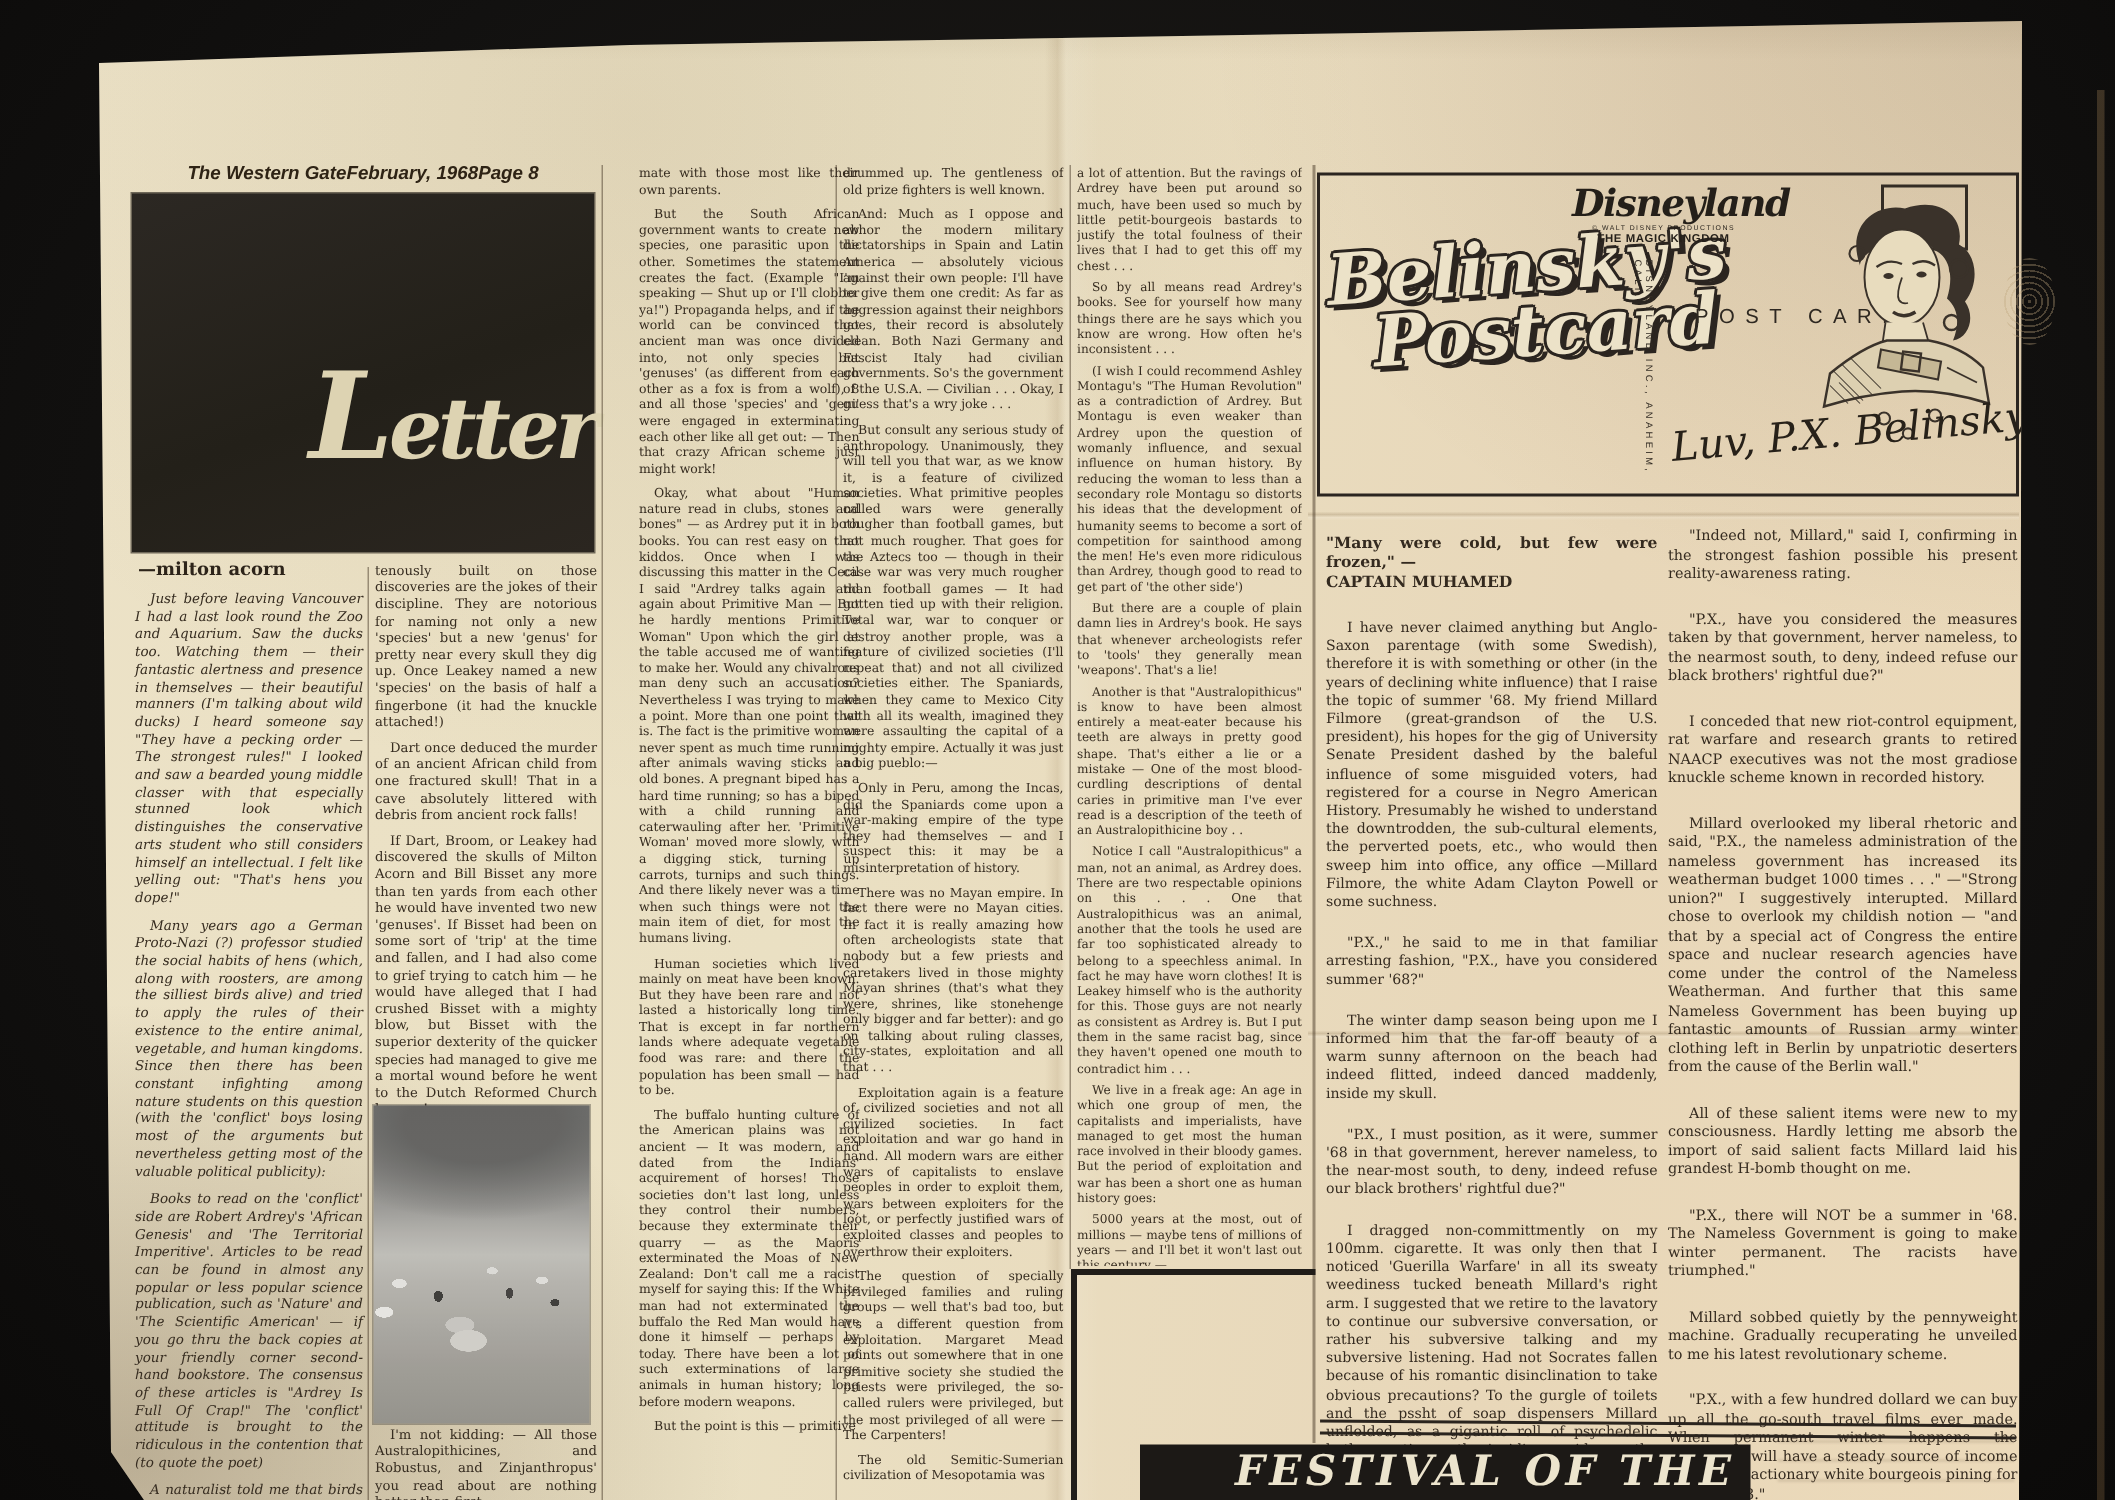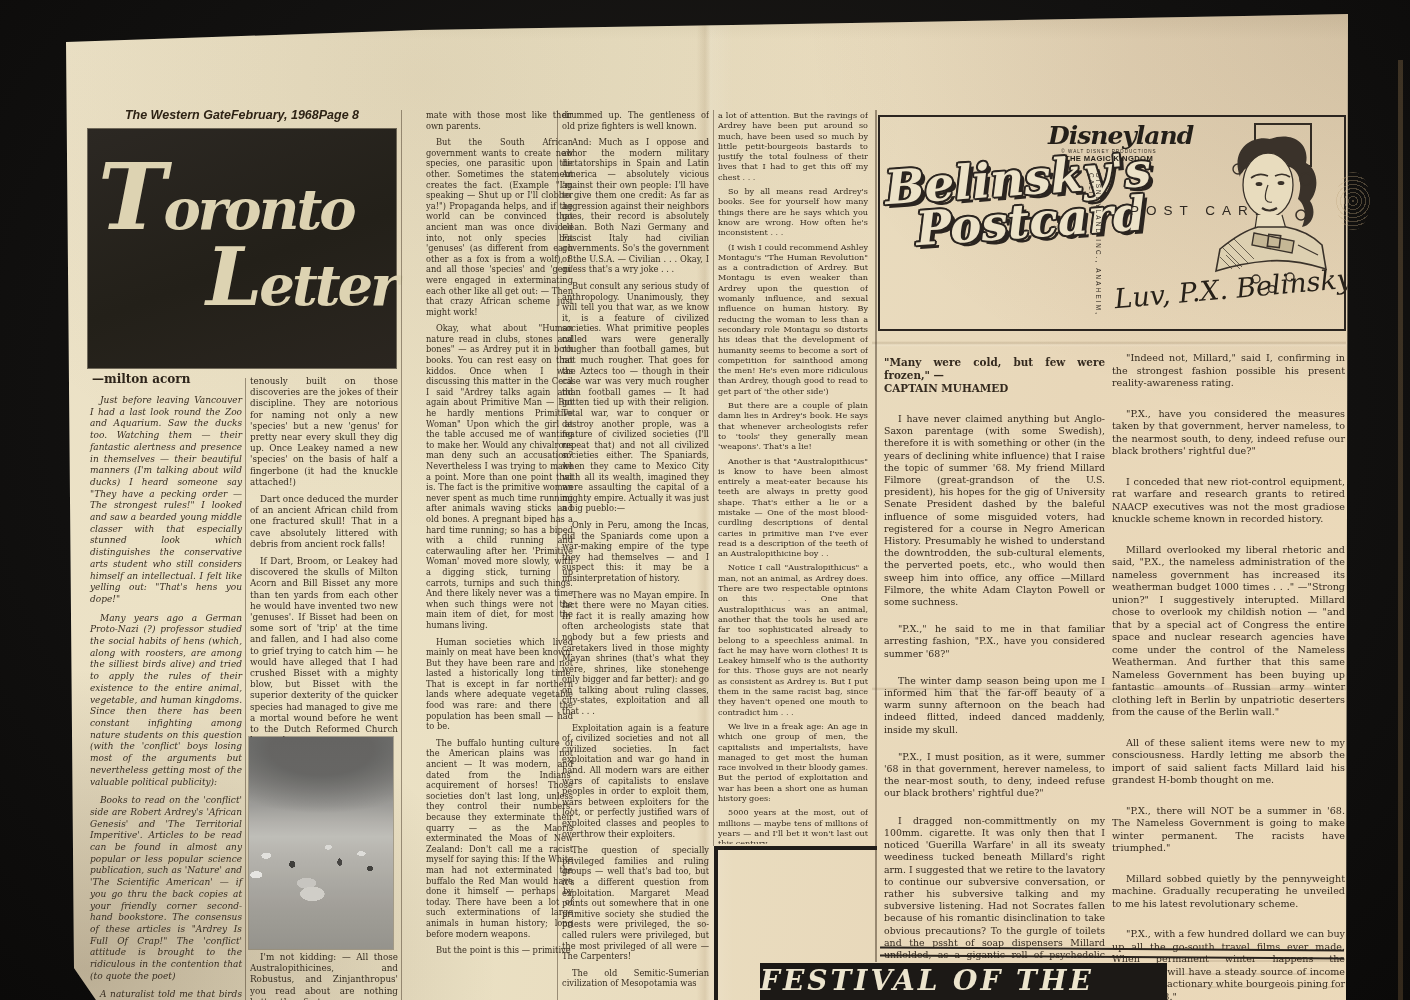--- a/index.html
+++ b/index.html
@@ -91,21 +91,21 @@
   .bel{position:absolute;color:#342a1f;text-align:justify;}
   .bel p{margin:0 0 15px 0;text-indent:14px;}
   .belL{left:884px;top:356px;width:221px;font-size:9.4px;line-height:12.2px;}
   .belR{left:1112px;top:352px;width:233px;font-size:9.6px;line-height:12.5px;}
   .belR p{margin-bottom:18px;}
   .bel-head{font-weight:bold;font-size:10.4px;line-height:13px;text-indent:0 !important;margin-bottom:18px !important;}
 
   
   .banner{position:absolute;left:760px;top:963px;width:407px;height:37px;background:#1c1916;
     color:#ece4cd;font-weight:bold;font-style:italic;font-size:28px;letter-spacing:3px;
-    display:flex;align-items:flex-start;padding-right:10px;box-sizing:border-box;line-height:36px;}
+    display:flex;justify-content:flex-end;align-items:flex-start;padding-right:10px;box-sizing:border-box;line-height:36px;}
   .bleed{position:absolute;left:1185px;top:956px;width:158px;height:42px;opacity:.25;filter:blur(.6px);
     background:repeating-linear-gradient(180deg,transparent 0 4px,rgba(90,70,45,.55) 4px 6px,transparent 6px 13px);}
   .stamp-mark{position:absolute;left:1336px;top:172px;width:34px;height:58px;border-radius:50%;opacity:.5;
     background:repeating-radial-gradient(circle at 50% 50%, rgba(190,165,125,.7) 0 1px, transparent 1px 4px);}
   .page-edge{position:absolute;left:1398px;top:60px;width:5px;height:940px;
     background:linear-gradient(180deg, rgba(150,120,80,.35), rgba(90,70,45,.5));}
 </style>
 </head>
 <body>
 
@@ -115,21 +115,20 @@
     <div class="crease h" style="left:872px;top:341px;width:474px;"></div>
     <div class="crease h" style="left:872px;top:687px;width:474px;"></div>
 
     <div class="masthead">
       <span>The Western Gate</span>
       <span>February, 1968</span>
       <span>Page 8</span>
     </div>
 
     <div class="titlebox">
-      <div class="tl tl1">Toronto</div>
       <div class="tl tl2">Letter</div>
     </div>
     <div class="byline">—milton acorn</div>
 
     <div class="vr" style="left:245px;top:378px;height:622px;"></div>
     <div class="vr" style="left:401px;top:110px;height:890px;"></div>
     <div class="vr" style="left:557px;top:110px;height:890px;"></div>
     <div class="vr" style="left:713px;top:110px;height:736px;"></div>
     <div class="vr" style="left:875px;top:110px;height:852px;width:1.5px;"></div>
 

